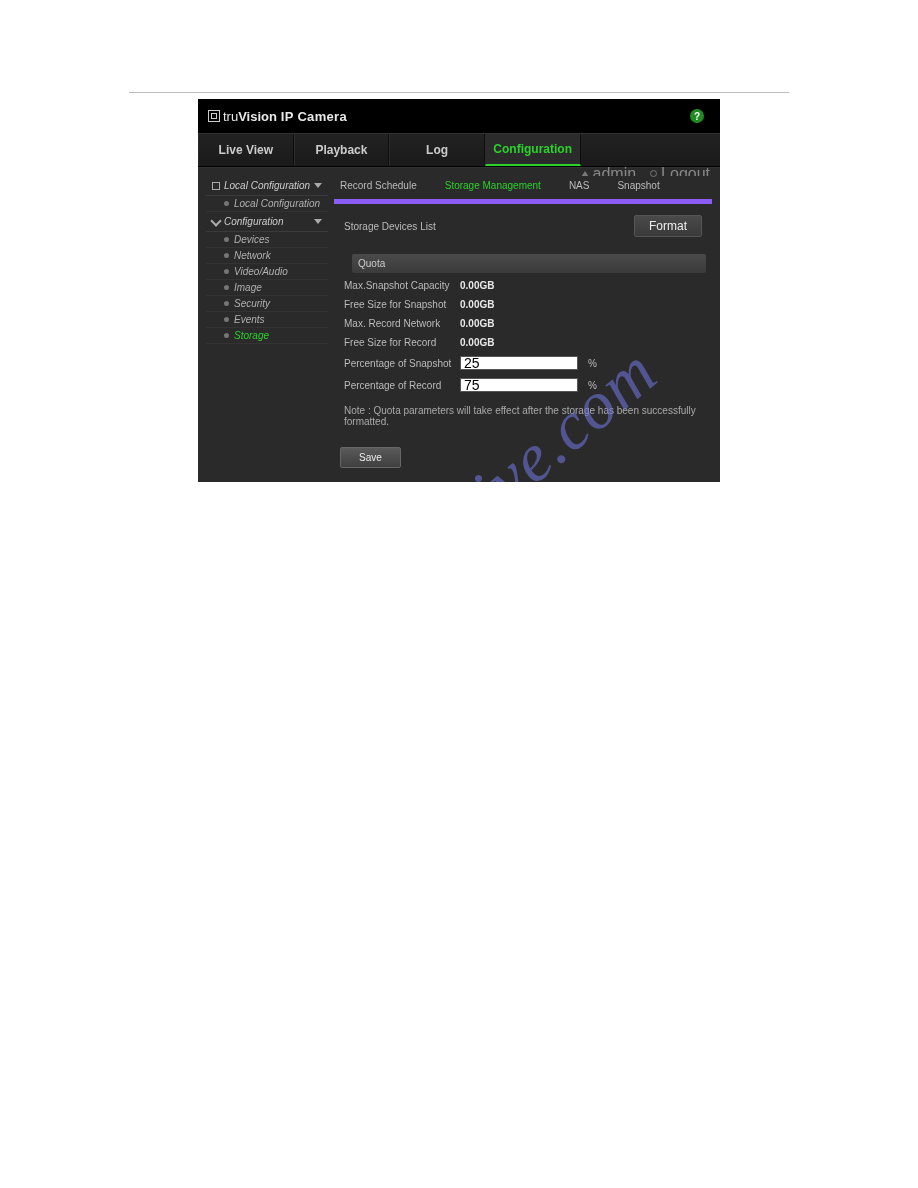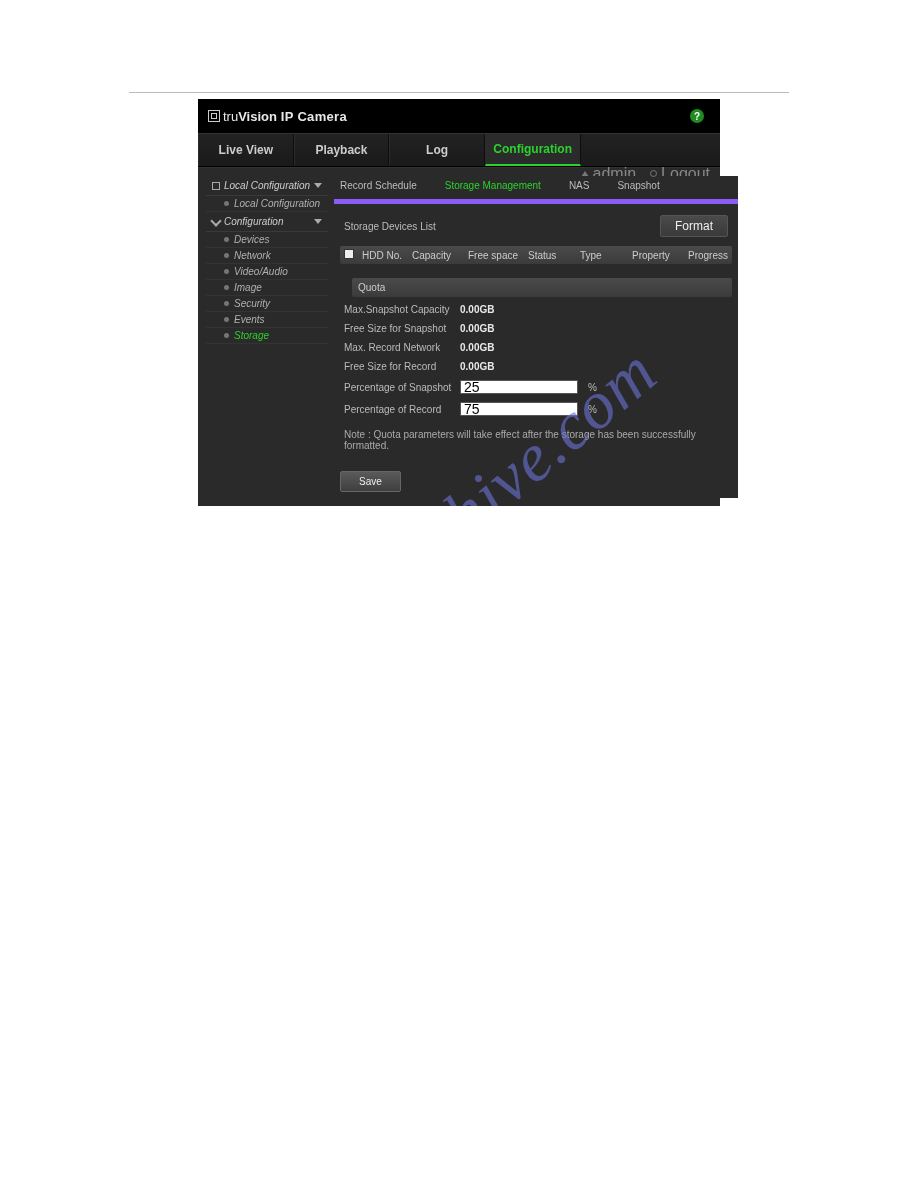--- a/index.html
+++ b/index.html
@@ -396,30 +396,20 @@
         <div class="tab">Snapshot</div>
       </div>
 
       <div class="panel">
 
         <div class="section-title">
           <span>Storage Devices List</span>
           <button class="btn">Format</button>
         </div>
 
-        <div class="table-header">
-          <span class="th chk"><span class="chkbox"></span></span>
-          <span class="th" style="flex:0 0 44px">HDD No.</span>
-          <span class="th" style="flex:0 0 50px">Capacity</span>
-          <span class="th" style="flex:0 0 54px">Free space</span>
-          <span class="th" style="flex:0 0 46px">Status</span>
-          <span class="th" style="flex:0 0 46px">Type</span>
-          <span class="th" style="flex:0 0 50px">Property</span>
-          <span class="th" style="flex:1">Progress</span>
-        </div>
 
         <div class="quota-title">Quota</div>
 
         <div class="form-row">
           <span class="form-label">Max.Snapshot Capacity</span>
           <span class="form-value bold">0.00GB</span>
         </div>
         <div class="form-row">
           <span class="form-label">Free Size for Snapshot</span>
           <span class="form-value bold">0.00GB</span>

